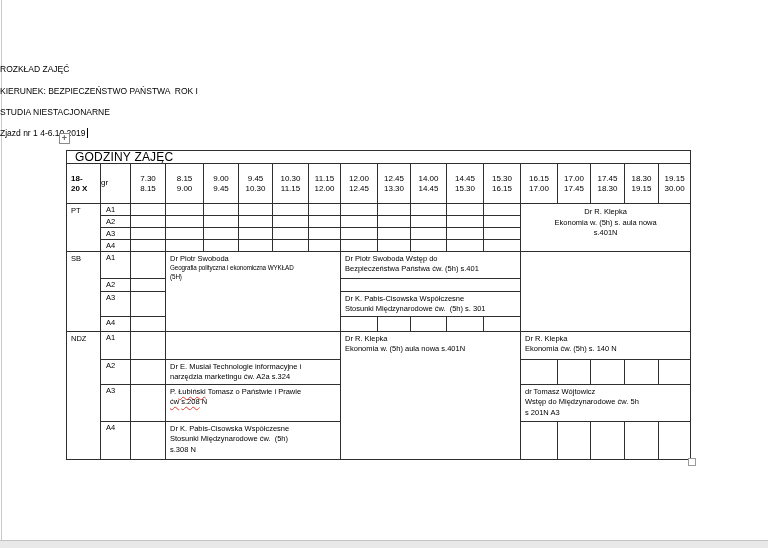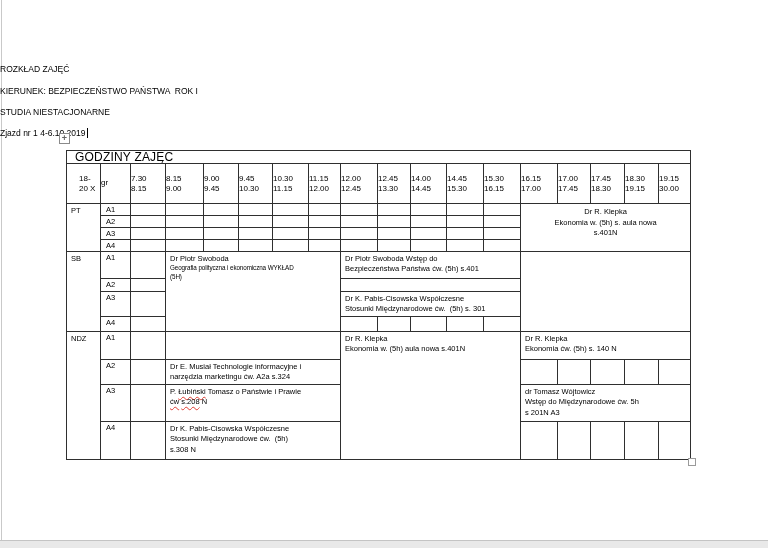--- a/index.html
+++ b/index.html
@@ -31,24 +31,24 @@
   table.schedule {
     position:absolute; left:66px; top:150px; width:624px;
     border-collapse:collapse; table-layout:fixed;
   }
   .schedule td {
     border:1px solid #2f2f2f; padding:0; vertical-align:top;
     font-size:7.5px; line-height:10.5px; overflow:hidden;
   }
   td.godziny { font-size:12px; line-height:11px; padding:1px 0 0 8px; letter-spacing:0.2px; }
   td.hdr { font-size:8px; vertical-align:middle; }
-  td.day-range { padding-left:12px; }
+  td.day-range { padding-left:4px;font-weight:bold; }
   td.day-range span, td.time span { display:block; line-height:9.5px; }
   td.gr { }
-  td.time { text-align:left; }
+  td.time { text-align:center; }
   td.day { padding:2px 0 0 4px; }
   td.grp { padding:1px 0 0 5px; line-height:9.5px; }
   td.entry { padding:2px 3px 0 4px; }
   .ln { display:block; white-space:pre-wrap; }
   td.center-cell { text-align:center; padding:3px 2px 0 2px; }
   .small { font-size:6.3px; line-height:8.5px; letter-spacing:-0.1px; }
   .squig {
     text-decoration-line:underline; text-decoration-style:wavy;
     text-decoration-color:#e03c31; text-decoration-thickness:1px;
     text-underline-offset:2px;

